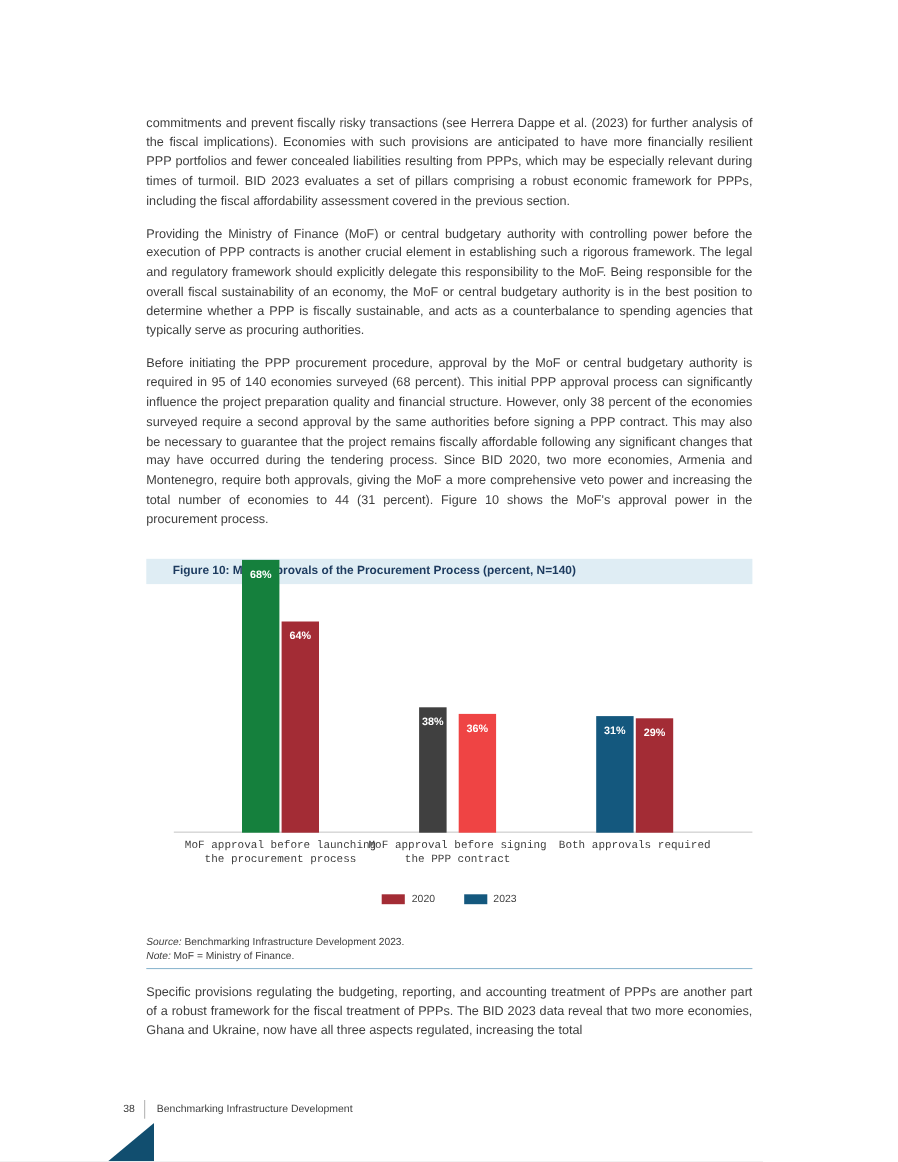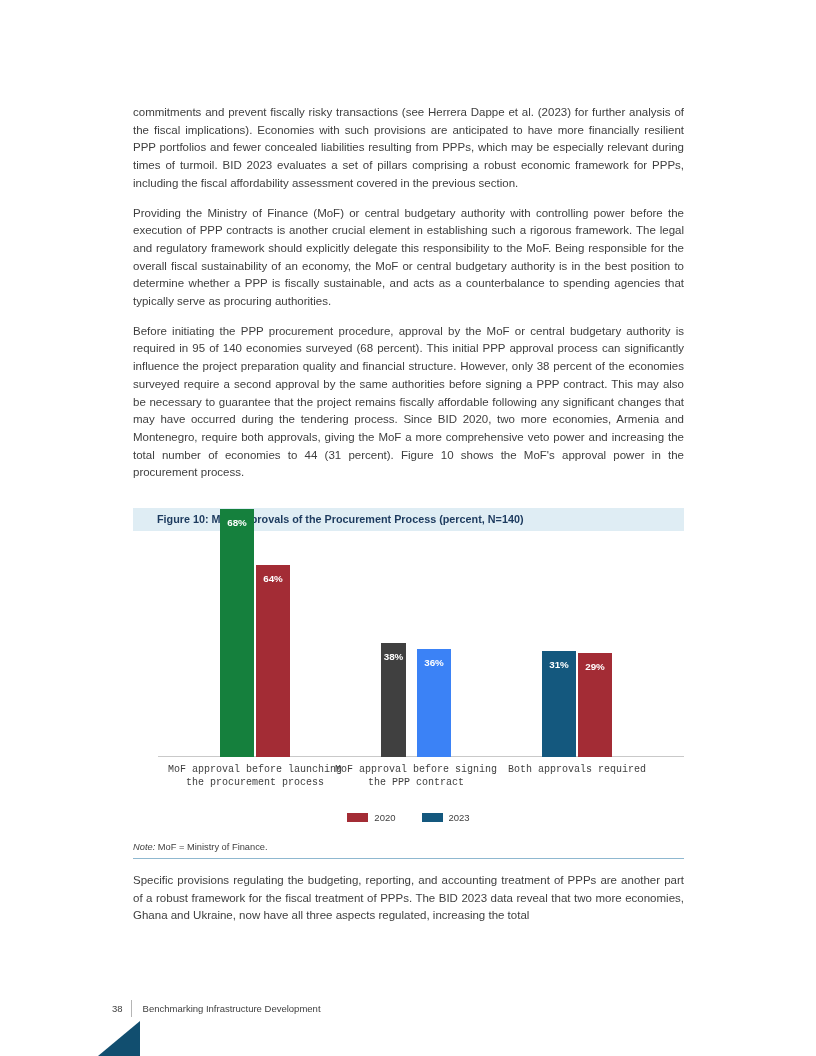--- a/index.html
+++ b/index.html
@@ -149,21 +149,21 @@
               <span class="bar-label">68%</span>
             </div>
             <div class="bar" style="left: 123px; width: 34px; height: 192px; background: rgb(163, 44, 53);">
               <span class="bar-label">64%</span>
             </div>
             <div class="cat-label" style="left: 32px;">MoF approval before launching
 the procurement process</div>
             <div class="bar" style="left: 248px; width: 25px; height: 114px; background: #404040;">
               <span class="bar-label">38%</span>
             </div>
-            <div class="bar" style="left: 284px; width: 34px; height: 108px; background: #3b82f6;">
+            <div class="bar" style="left: 284px; width: 34px; height: 108px; background: #ef4444;">
               <span class="bar-label">36%</span>
             </div>
             <div class="cat-label" style="left: 193px;">MoF approval before signing
 the PPP contract</div>
             <div class="bar" style="left: 409px; width: 34px; height: 106px; background: rgb(20, 88, 126);">
               <span class="bar-label">31%</span>
             </div>
             <div class="bar" style="left: 445px; width: 34px; height: 104px; background: rgb(163, 44, 53);">
               <span class="bar-label">29%</span>
             </div>
@@ -174,20 +174,21 @@
               <span class="swatch" style="background: rgb(163, 44, 53);"></span>
               <span>2020</span>
             </div>
             <div class="legend-item">
               <span class="swatch" style="background: rgb(20, 88, 126);"></span>
               <span>2023</span>
             </div>
           </div>
       </div>
 
+      <p class="source-line"><span class="lbl-italic">Source:</span><span> Benchmarking Infrastructure Development 2023.</span></p>
       <p class="note-line"><span class="lbl-italic">Note:</span><span> MoF = Ministry of Finance.</span></p>
       <div class="figure-divider"></div>
     </div>
 
     <p class="body-text closing">Specific provisions regulating the budgeting, reporting, and accounting treatment of PPPs are another part of a robust framework for the fiscal treatment of PPPs. The BID 2023 data reveal that two more economies, Ghana and Ukraine, now have all three aspects regulated, increasing the total</p>
   </div>
 
   <div class="footer">
     <span class="footer-page-number">38</span>
     <span class="footer-rule"></span>

